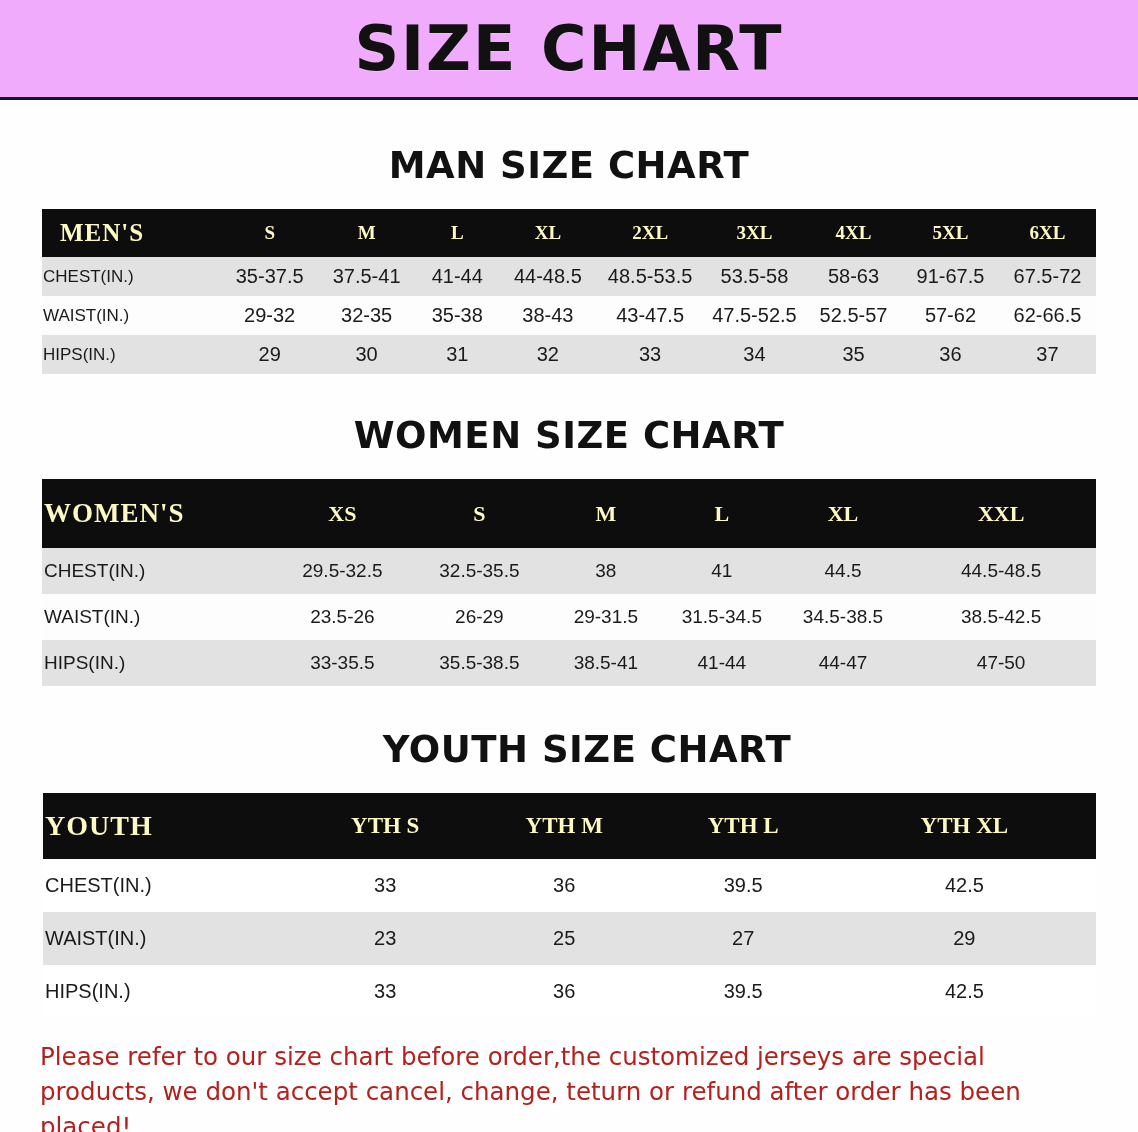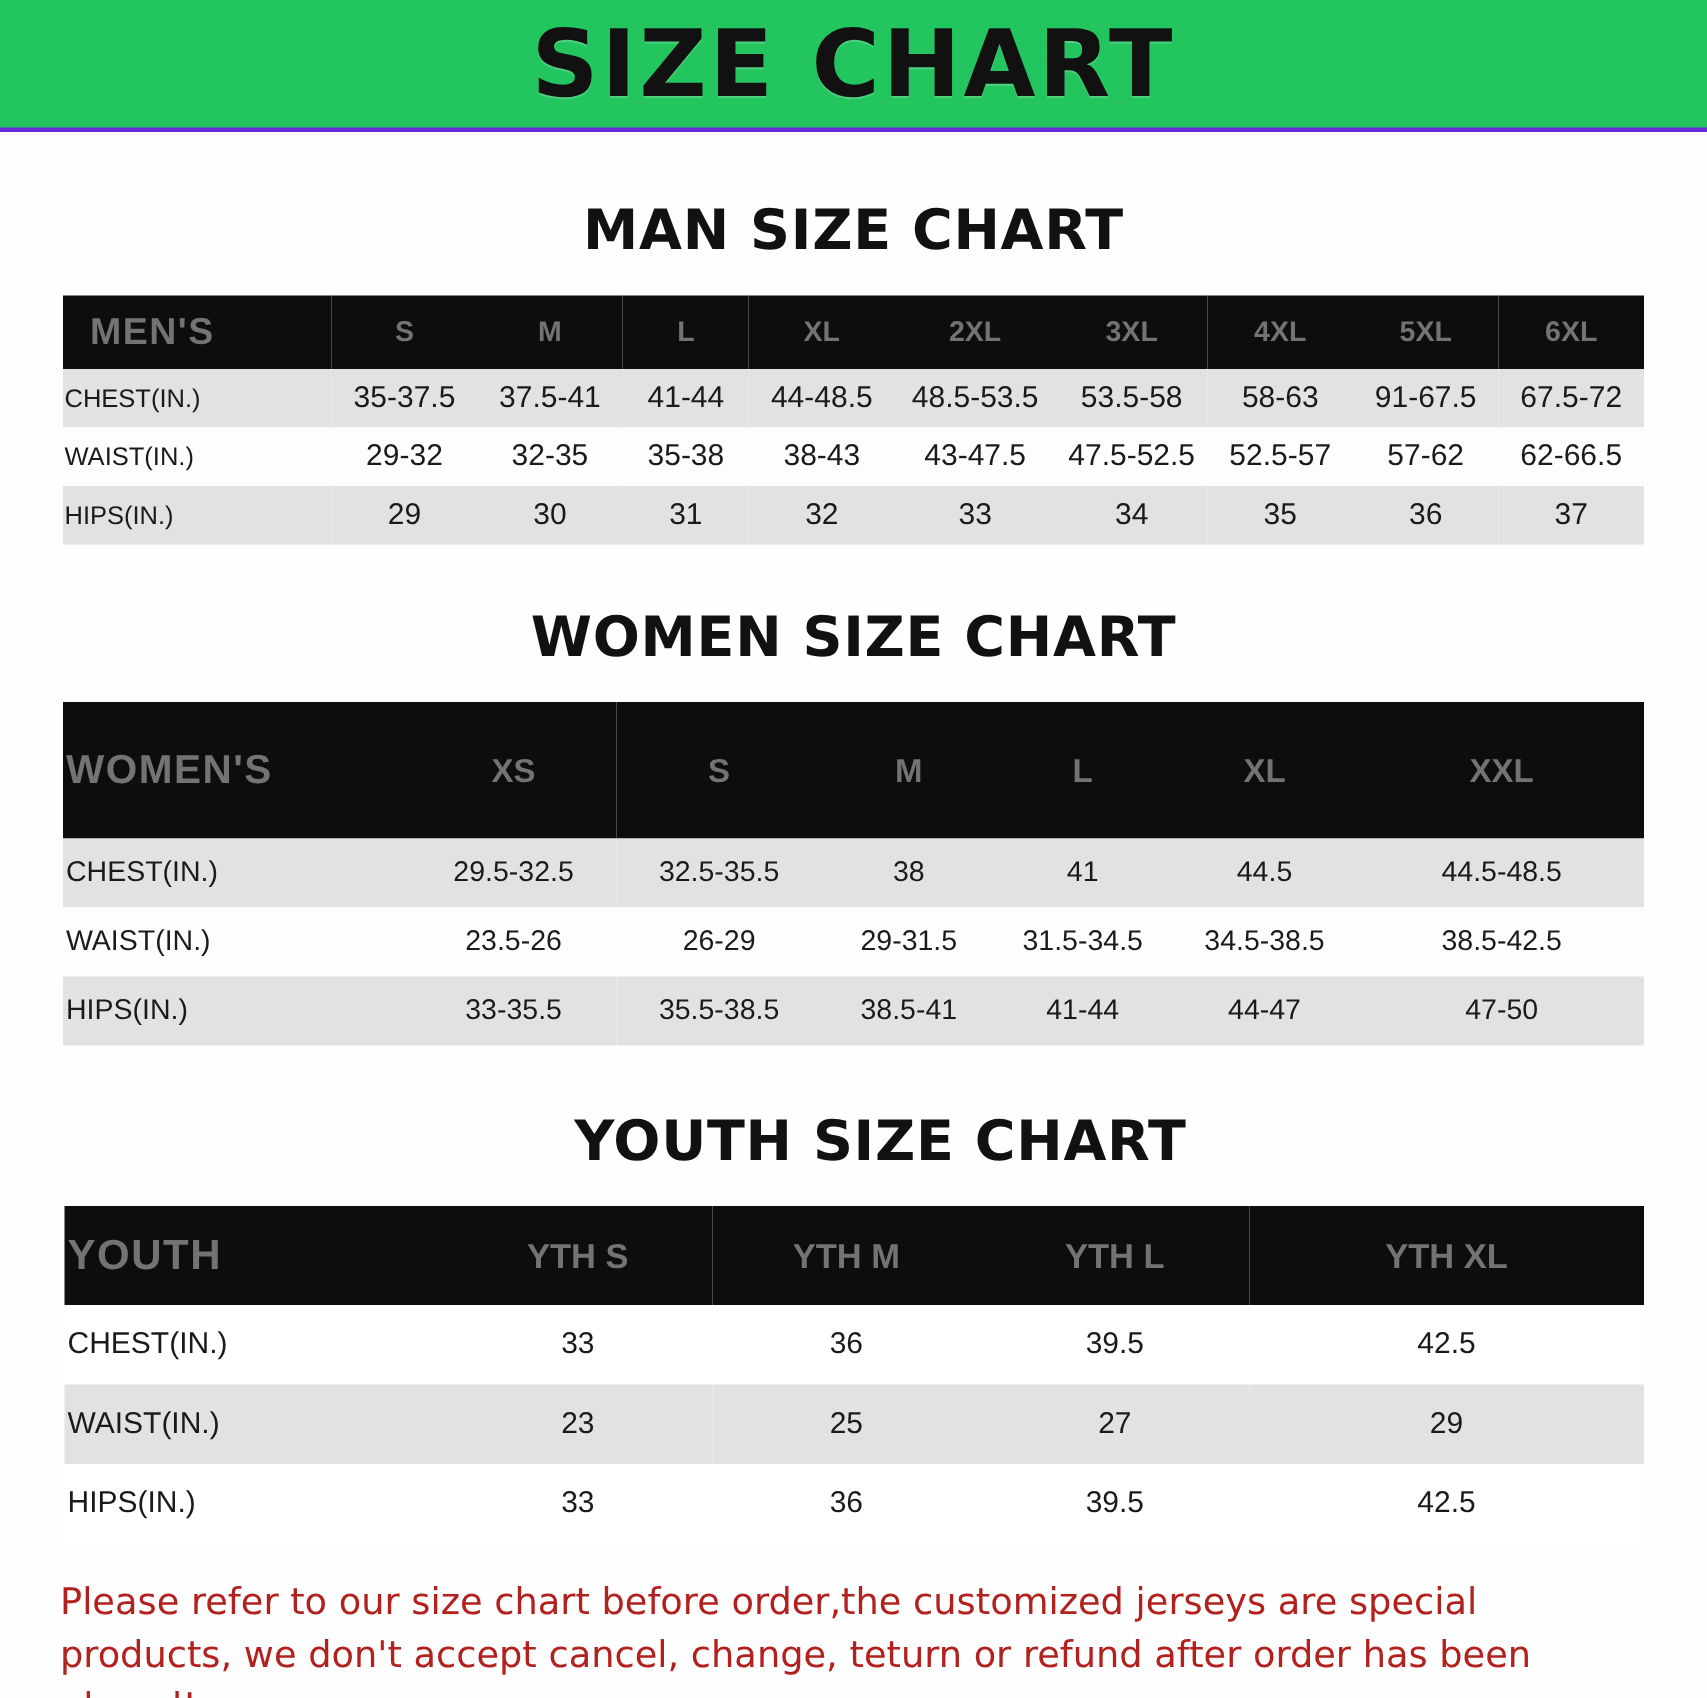--- a/index.html
+++ b/index.html
@@ -7,26 +7,26 @@
   body {
     width: 1138px;
     height: 1132px;
     background: #fefefe;
     font-family: "Liberation Sans", sans-serif;
     overflow: hidden;
   }
 
   
   .banner {
-    background: #22c55e;
-    height: 88px;
+    background: #f0abfc;
+    height: 100px;
     display: flex;
     align-items: center;
     justify-content: center;
-    border-bottom: 3px solid #6d28d9;
+    border-bottom: 3px solid #0f172a;
   }
   .banner-title {
     font-family: "DejaVu Sans", sans-serif;
     font-weight: bold;
     font-size: 62px;
     letter-spacing: 2px;
     color: #111;
     line-height: 1;
     text-shadow: 0 1px 0 #fff3;
   }
@@ -52,22 +52,22 @@
   #women-table-wrap { margin-top: 22px; }
   #youth-table-wrap { margin-top: 22px; margin-left: 43px; }
 
   table {
     width: 100%;
     border-collapse: collapse;
     table-layout: fixed;
   }
   thead th {
     background: #0d0d0d;
-    color: #737373;
-    font-family: Liberation Sans, sans-serif;
+    color: #fef9c3;
+    font-family: Liberation Serif, serif;
     font-weight: bold;
     text-align: center;
     padding: 10px 2px;
   }
   thead th.rowlabel {
     text-align: left;
     padding-left: 18px;
     letter-spacing: 1px;
   }
   tbody td {
@@ -81,21 +81,21 @@
   tbody tr.stripe td { background: #e2e2e2; }
   tbody tr.plain td { background: #fdfdfd; }
 
   
   #man-table thead th { font-size: 19px; }
   #man-table thead th.rowlabel { font-size: 25px; }
   #man-table tbody td { font-size: 20px; padding: 8px 1px; }
   #man-table tbody td.rowlabel { font-size: 17px; }
 
   
-  #women-table thead th { font-size: 22px; padding: 30px 2px; }
+  #women-table thead th { font-size: 22px; padding: 19px 2px; }
   #women-table thead th.rowlabel { font-size: 27px; }
   #women-table tbody td { font-size: 19px; padding: 12px 2px; }
 
   
   #youth-table thead th { font-size: 23px; padding: 17px 2px; }
   #youth-table thead th.rowlabel { font-size: 28px; }
   #youth-table tbody td { font-size: 20px; padding: 15px 2px; }
   #youth-table tbody tr.plain td { background: #ffffff; }
 
   

